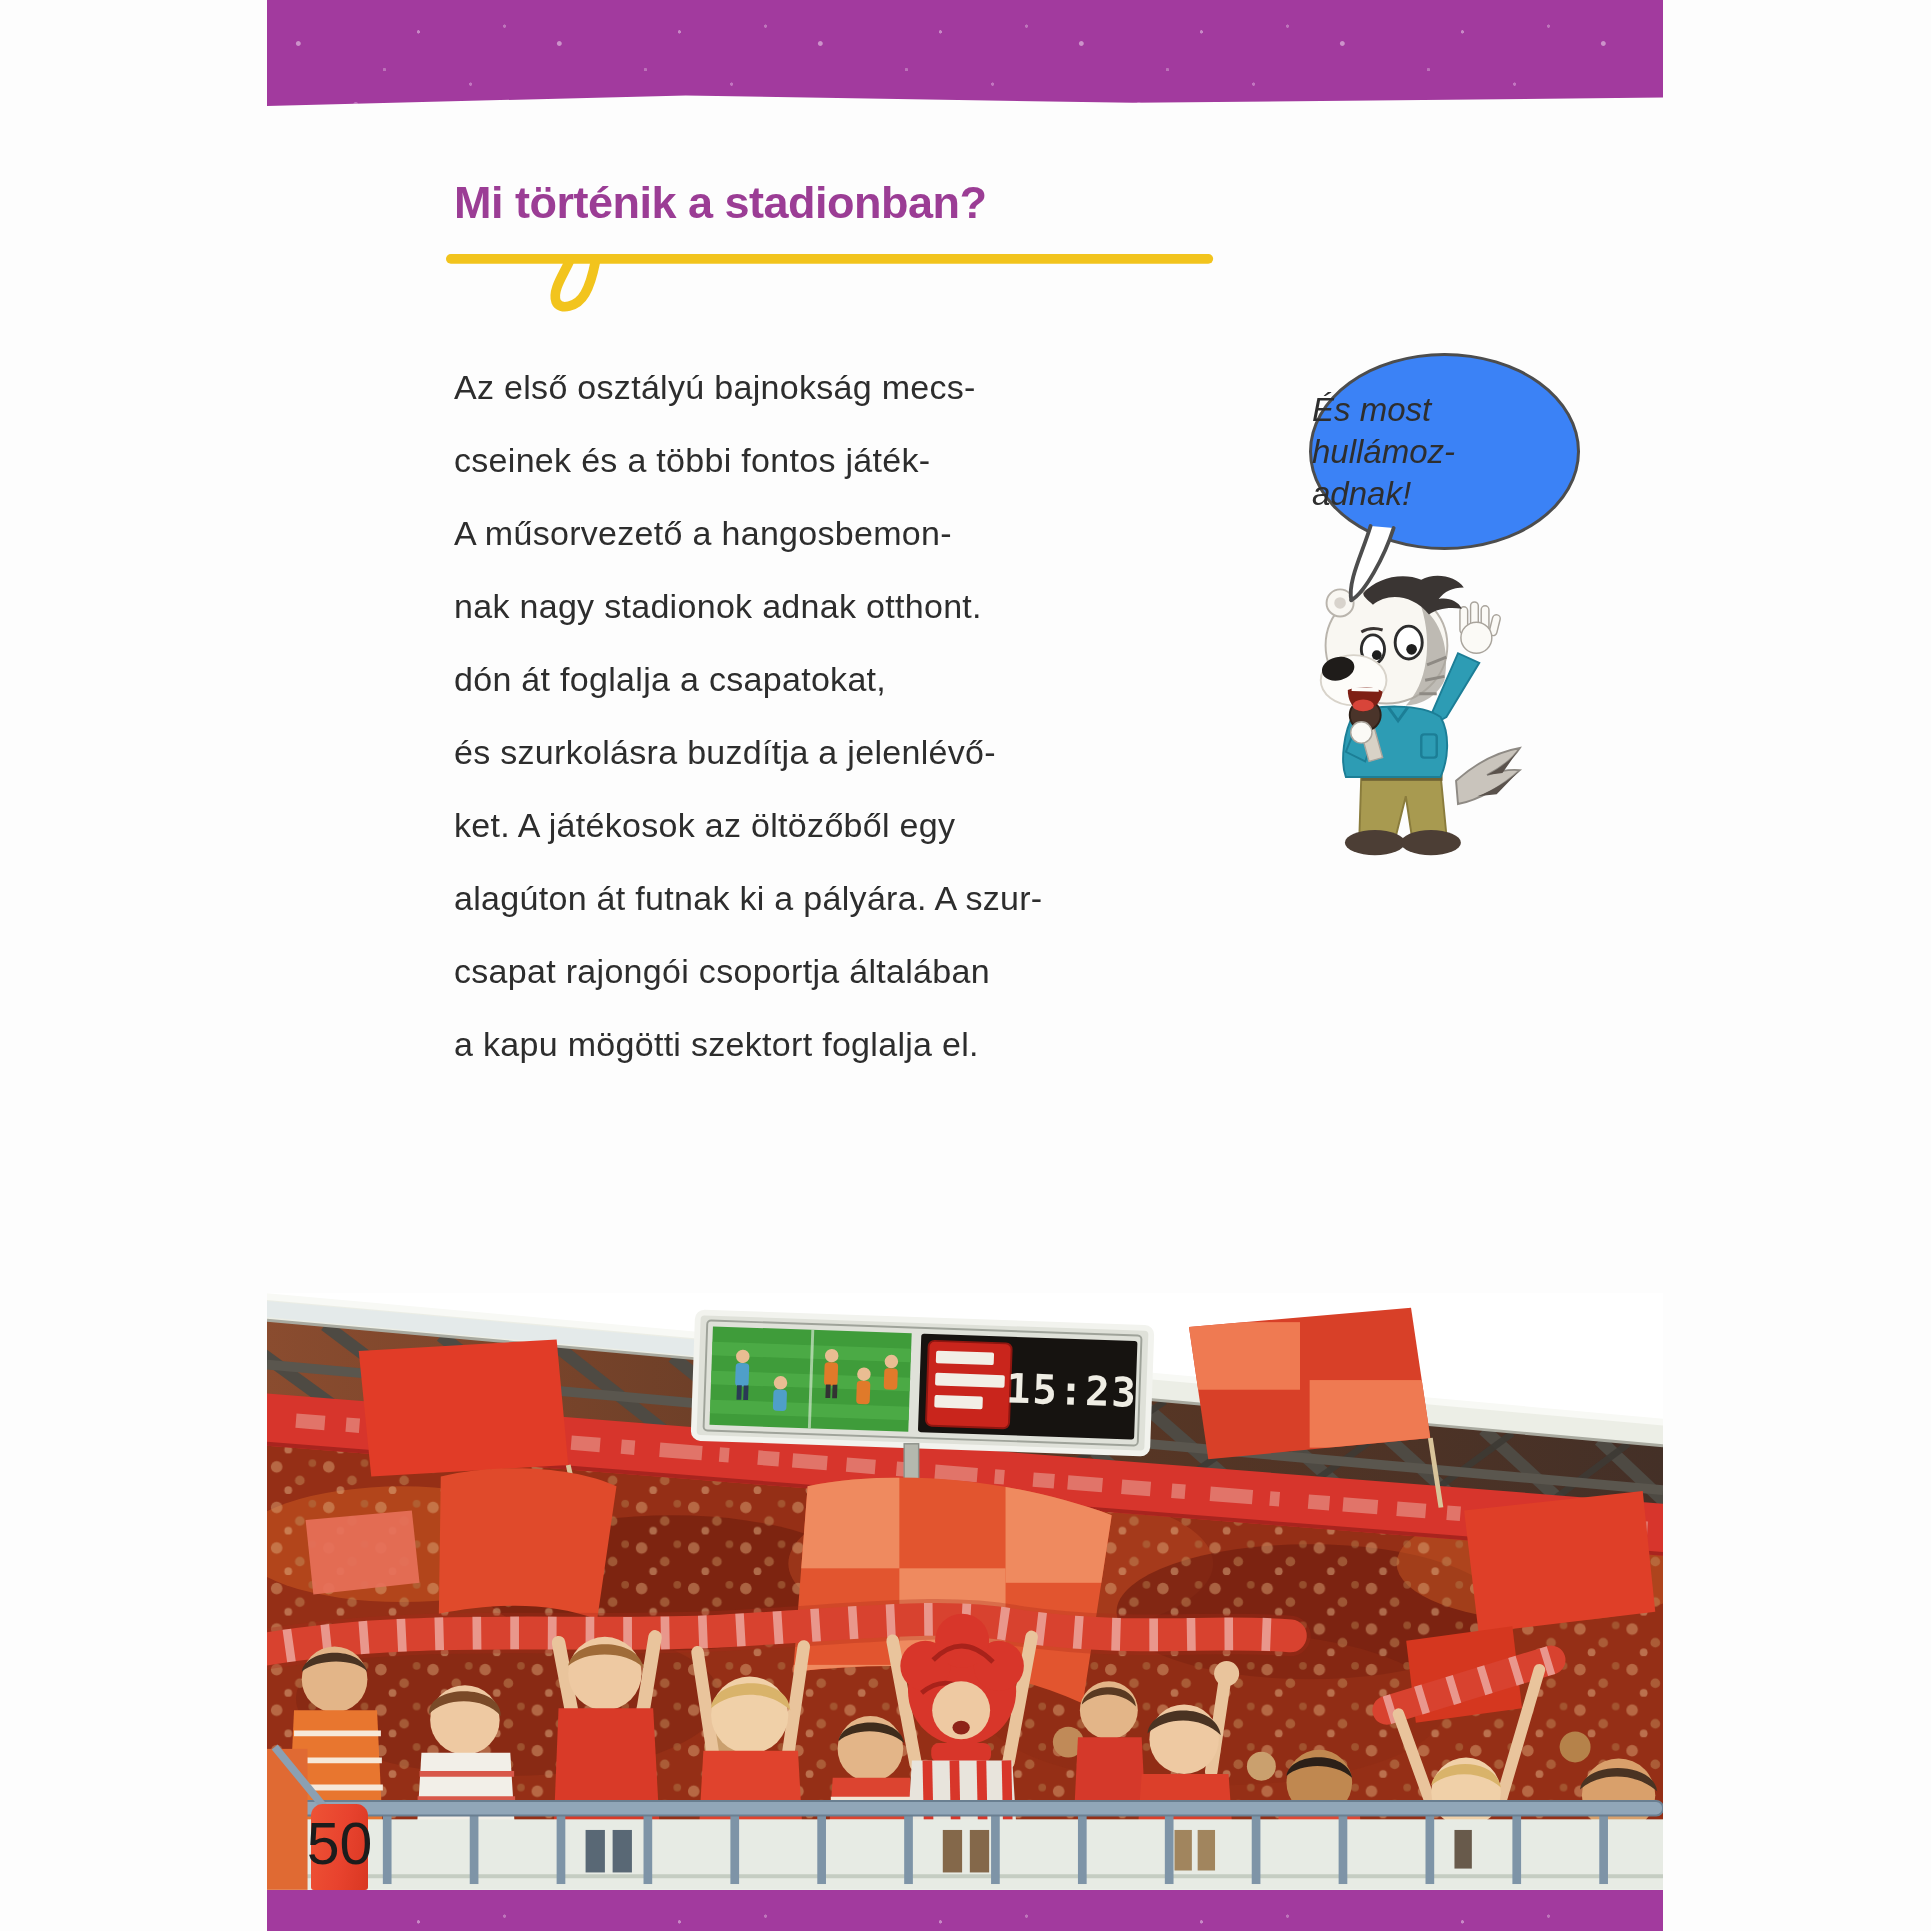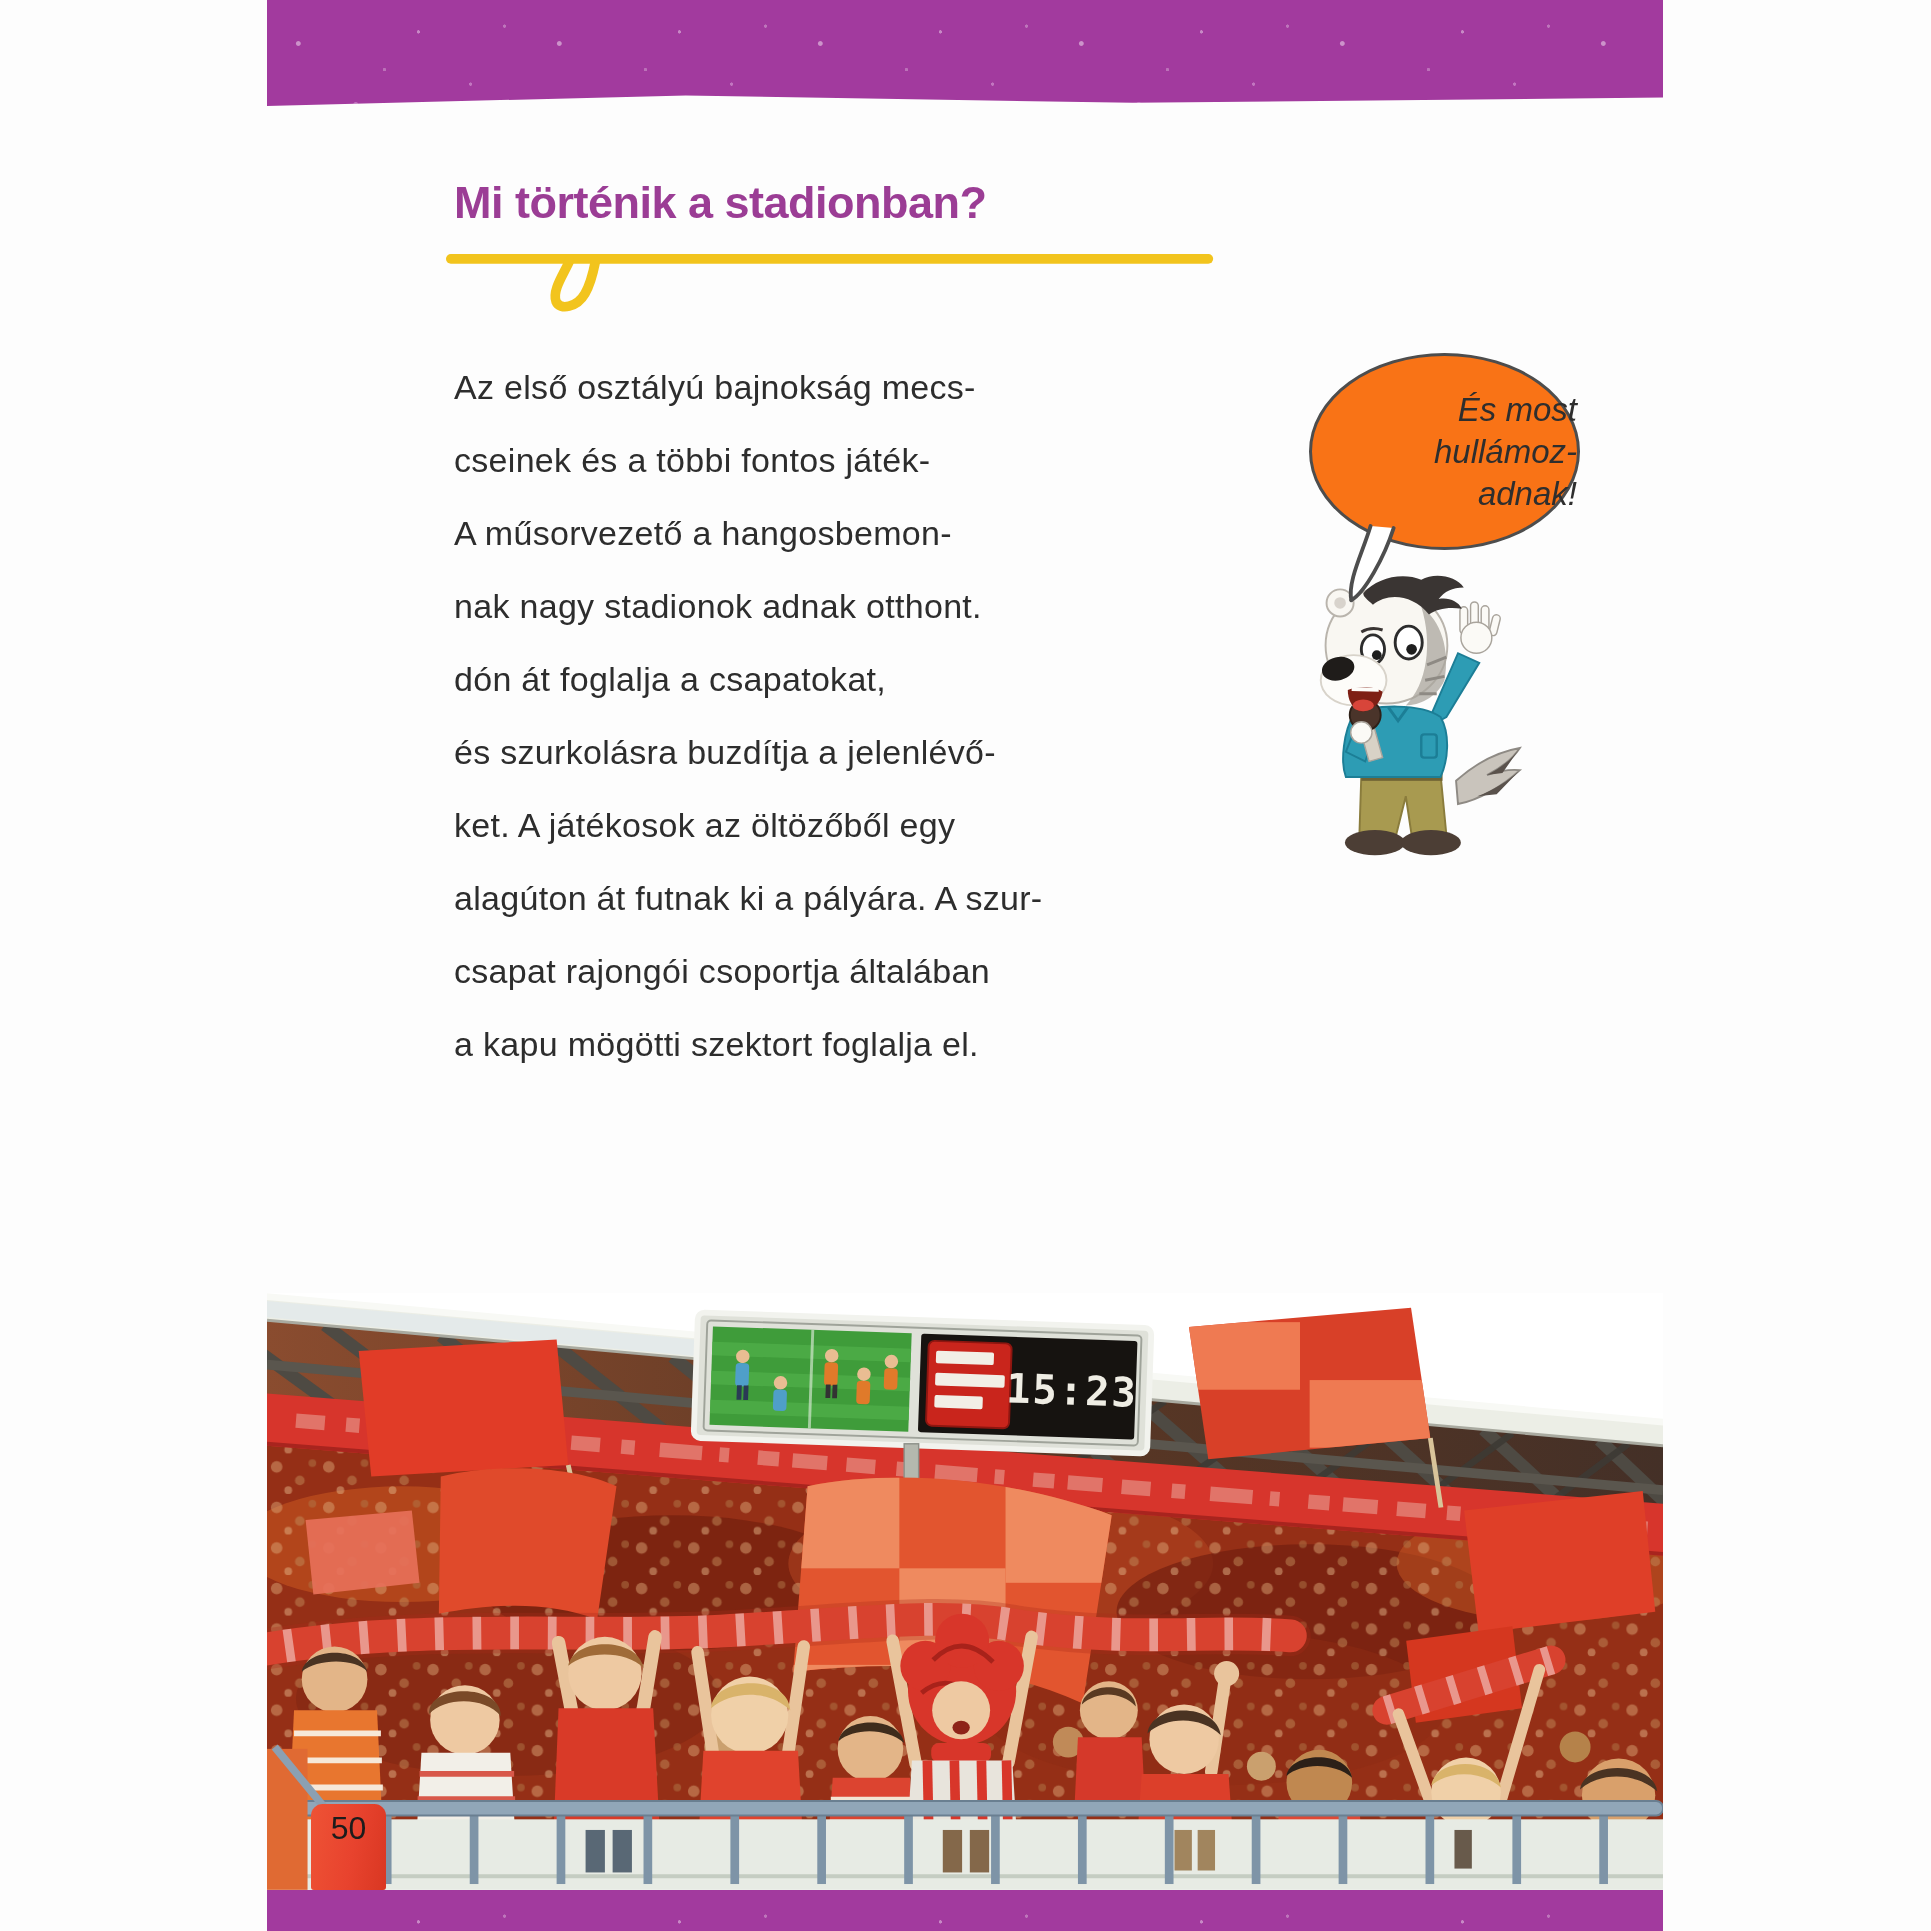--- a/index.html
+++ b/index.html
@@ -15,31 +15,31 @@
           radial-gradient(circle 1.9px at 45% 48%, rgba(255,255,255,.28) 0 1.4px, transparent 1.9px);
         background-size:261px 145px;}
   #band-top{top:0;height:106px;clip-path:polygon(0 0,100% 0,100% 92%,62% 97%,30% 90%,0 100%);}
   #band-bottom{top:1890px;height:42px;}
   #page-title{position:absolute;left:454px;top:177px;font-size:45px;font-weight:bold;
               letter-spacing:-0.5px;color:#9b3d95;white-space:nowrap;}
   #title-underline{position:absolute;left:446px;top:249px;}
   #body-text{position:absolute;left:454px;top:351px;width:966px;font-size:34px;
              line-height:73px;color:#2d2d2d;letter-spacing:0.3px;}
   #speech-bubble{position:absolute;left:1309px;top:353px;width:265px;height:191px;
-                 border:3.9px solid #4d4d4d;border-radius:50%;background:#f97316;
-                 display:flex;flex-direction:column;align-items:flex-end;justify-content:center;
+                 border:3.9px solid #4d4d4d;border-radius:50%;background:#3b82f6;
+                 display:flex;flex-direction:column;align-items:flex-start;justify-content:center;
                  font-style:italic;font-size:33px;line-height:42px;color:#2e2e2e;z-index:3;}
   #bubble-tail{position:absolute;left:1334px;top:523px;z-index:4;}
   #mascot{position:absolute;left:1313px;top:572px;z-index:2;}
   #illustration{position:absolute;left:267px;top:1293px;width:1396px;height:597px;background:#fff;}
-  #page-number-tab{position:absolute;left:311px;top:1804px;width:75px;height:86px;
+  #page-number-tab{position:absolute;left:311px;top:1804px;width:57px;height:86px;
                    background:linear-gradient(100deg,#ee5335 0%,#e8432e 55%,#d93722 100%);
                    border-radius:11.6px 11.6px 2.9px 2.9px;display:flex;justify-content:center;
                    align-items:flex-start;padding-top:5.8px;box-sizing:border-box;
-                   font-size:32px;color:#1c1c1c;z-index:5;}
+                   font-size:59px;color:#1c1c1c;z-index:5;}
 </style>
 </head>
 <body>
 
 <div id="stage">
 
   <div id="band-top" class="band"></div>
 
   <div id="page-title">Mi történik a stadionban?</div>
 

